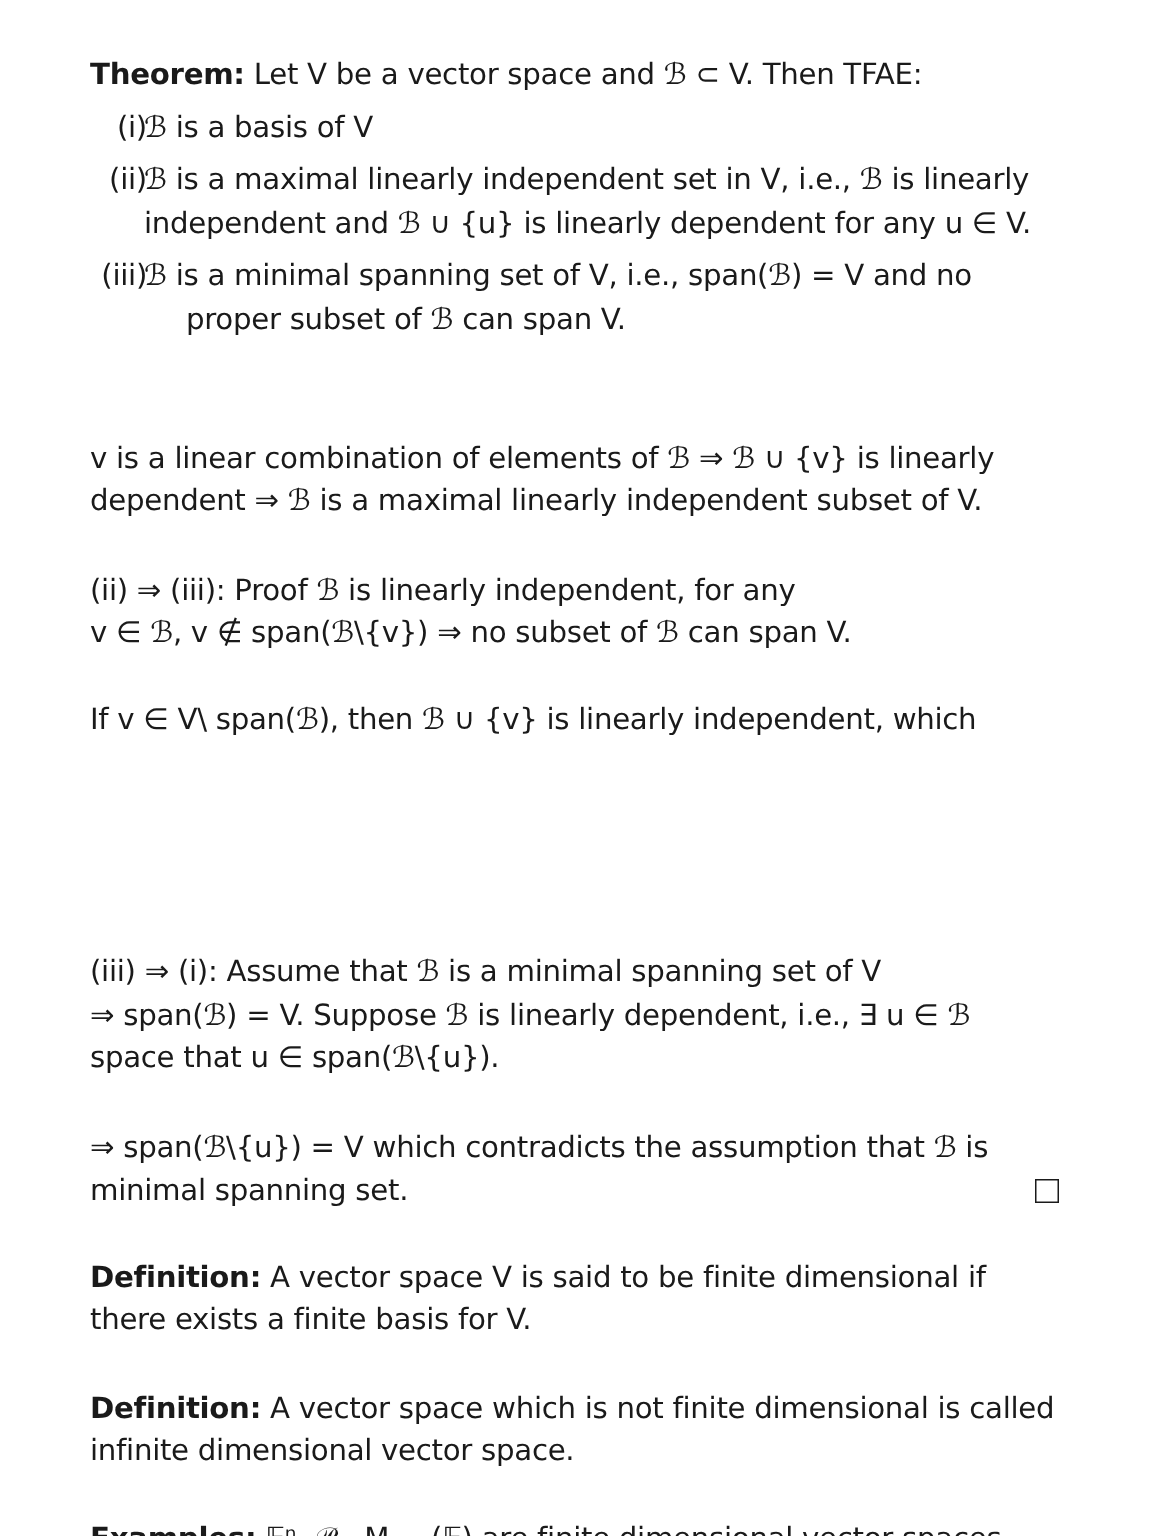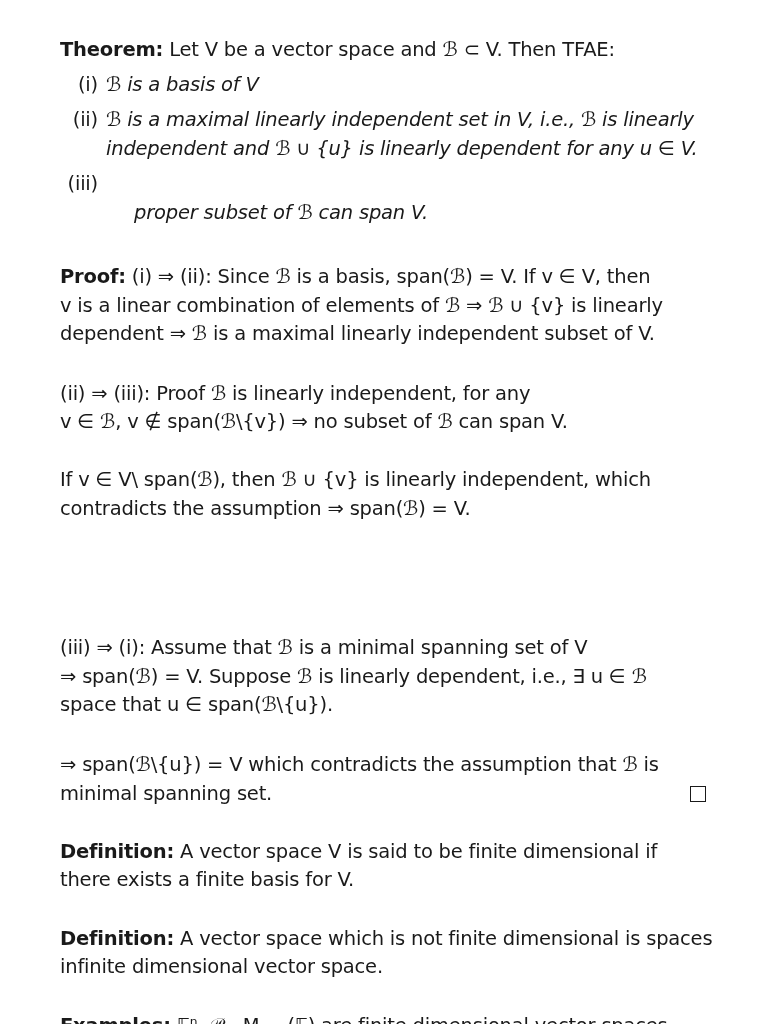--- a/index.html
+++ b/index.html
@@ -35,24 +35,23 @@
     }
     .item-label {
       position: absolute;
       white-space: nowrap;
       line-height: 28px;
       text-align: right;
       width: 40px;
     }
     .item-text {
       position: absolute;
-      left: 106px;
+      left: 96px;
       white-space: nowrap;
       line-height: 28px;
-      font-style: italic;
     }
     .qed {
       position: absolute;
       left: 690px;
       top: 786px;
       width: 16px;
       height: 16px;
       border: 1.3px solid #1a1a1a;
       box-sizing: border-box;
     }
@@ -75,52 +74,48 @@
   </div>
 
   <span class="item-label" style="left:58px; top:71px;">(i)</span>
   <span class="item-text" style="top:71px;">ℬ is a basis of V</span>
 
   <span class="item-label" style="left:58px; top:106px;">(ii)</span>
   <span class="item-text" style="top:106px;">ℬ is a maximal linearly independent set in V, i.e., ℬ is linearly</span>
   <span class="item-text" style="top:135px;">independent and ℬ ∪ {u} is linearly dependent for any u ∈ V.</span>
 
   <span class="item-label" style="left:58px; top:170px;">(iii)</span>
+  <span class="item-text" style="top:170px;">ℬ is a minimal spanning set of V, i.e., span(ℬ) = V and no</span>
   <span class="item-text" style="top:199px;margin-left:28px;">proper subset of ℬ can span V.</span>
 
-  <div class="line" style="top:263px;">
-    <span class="bold">Proof:</span>
-    <span>(i) ⇒ (ii): Since ℬ is a basis, span(ℬ) = V. If v ∈ V, then</span>
-  </div>
   <div class="line" style="top:320px;">dependent ⇒  ℬ is a maximal linearly independent subset of V.</div>
   <div class="line" style="top:292px;">v is a linear combination of elements of ℬ  ⇒  ℬ ∪ {v} is linearly</div>
 
   <div class="line" style="top:380px;">(ii) ⇒ (iii): Proof ℬ is linearly independent, for any</div>
   <div class="line" style="top:408px;">v ∈ ℬ,  v ∉ span(ℬ\{v})  ⇒ no subset of ℬ can span V.</div>
 
   <div class="line" style="top:466px;">If v ∈ V\ span(ℬ), then ℬ ∪ {v} is linearly independent, which</div>
-  <div class="line" style="top:495px;">contradicts the assumption ⇒  span(ℬ) = V.</div>
 
   <div class="line" style="top:634px;">(iii) ⇒ (i): Assume that ℬ is a minimal spanning set of V</div>
   <div class="line" style="top:663px;">⇒ span(ℬ) = V. Suppose ℬ is linearly dependent, i.e., ∃ u ∈ ℬ</div>
   <div class="line" style="top:691px;">space that u ∈ span(ℬ\{u}).</div>
 
   <div class="line" style="top:751px;">⇒  span(ℬ\{u}) = V which contradicts the assumption that ℬ is</div>
   <div class="line" style="top:780px;">minimal spanning set.</div>
   <div class="qed"></div>
 
   <div class="line" style="top:838px;">
     <span class="bold">Definition:</span>
     <span>A vector space V is said to be finite dimensional if</span>
   </div>
   <div class="line" style="top:866px;">there exists a finite basis for V.</div>
 
   <div class="line" style="top:925px;">
     <span class="bold">Definition:</span>
-    <span>A vector space which is not finite dimensional is spaces</span>
+    <span>A vector space which is not finite dimensional is called</span>
   </div>
   <div class="line" style="top:953px;">infinite dimensional vector space.</div>
 
   <div class="cut">
     <span class="bold">Examples:</span>
     <span>𝔽ⁿ, 𝒫ₙ, Mₘₓₙ(𝔽) are finite dimensional vector spaces</span>
   </div>
 
 </div>
 

